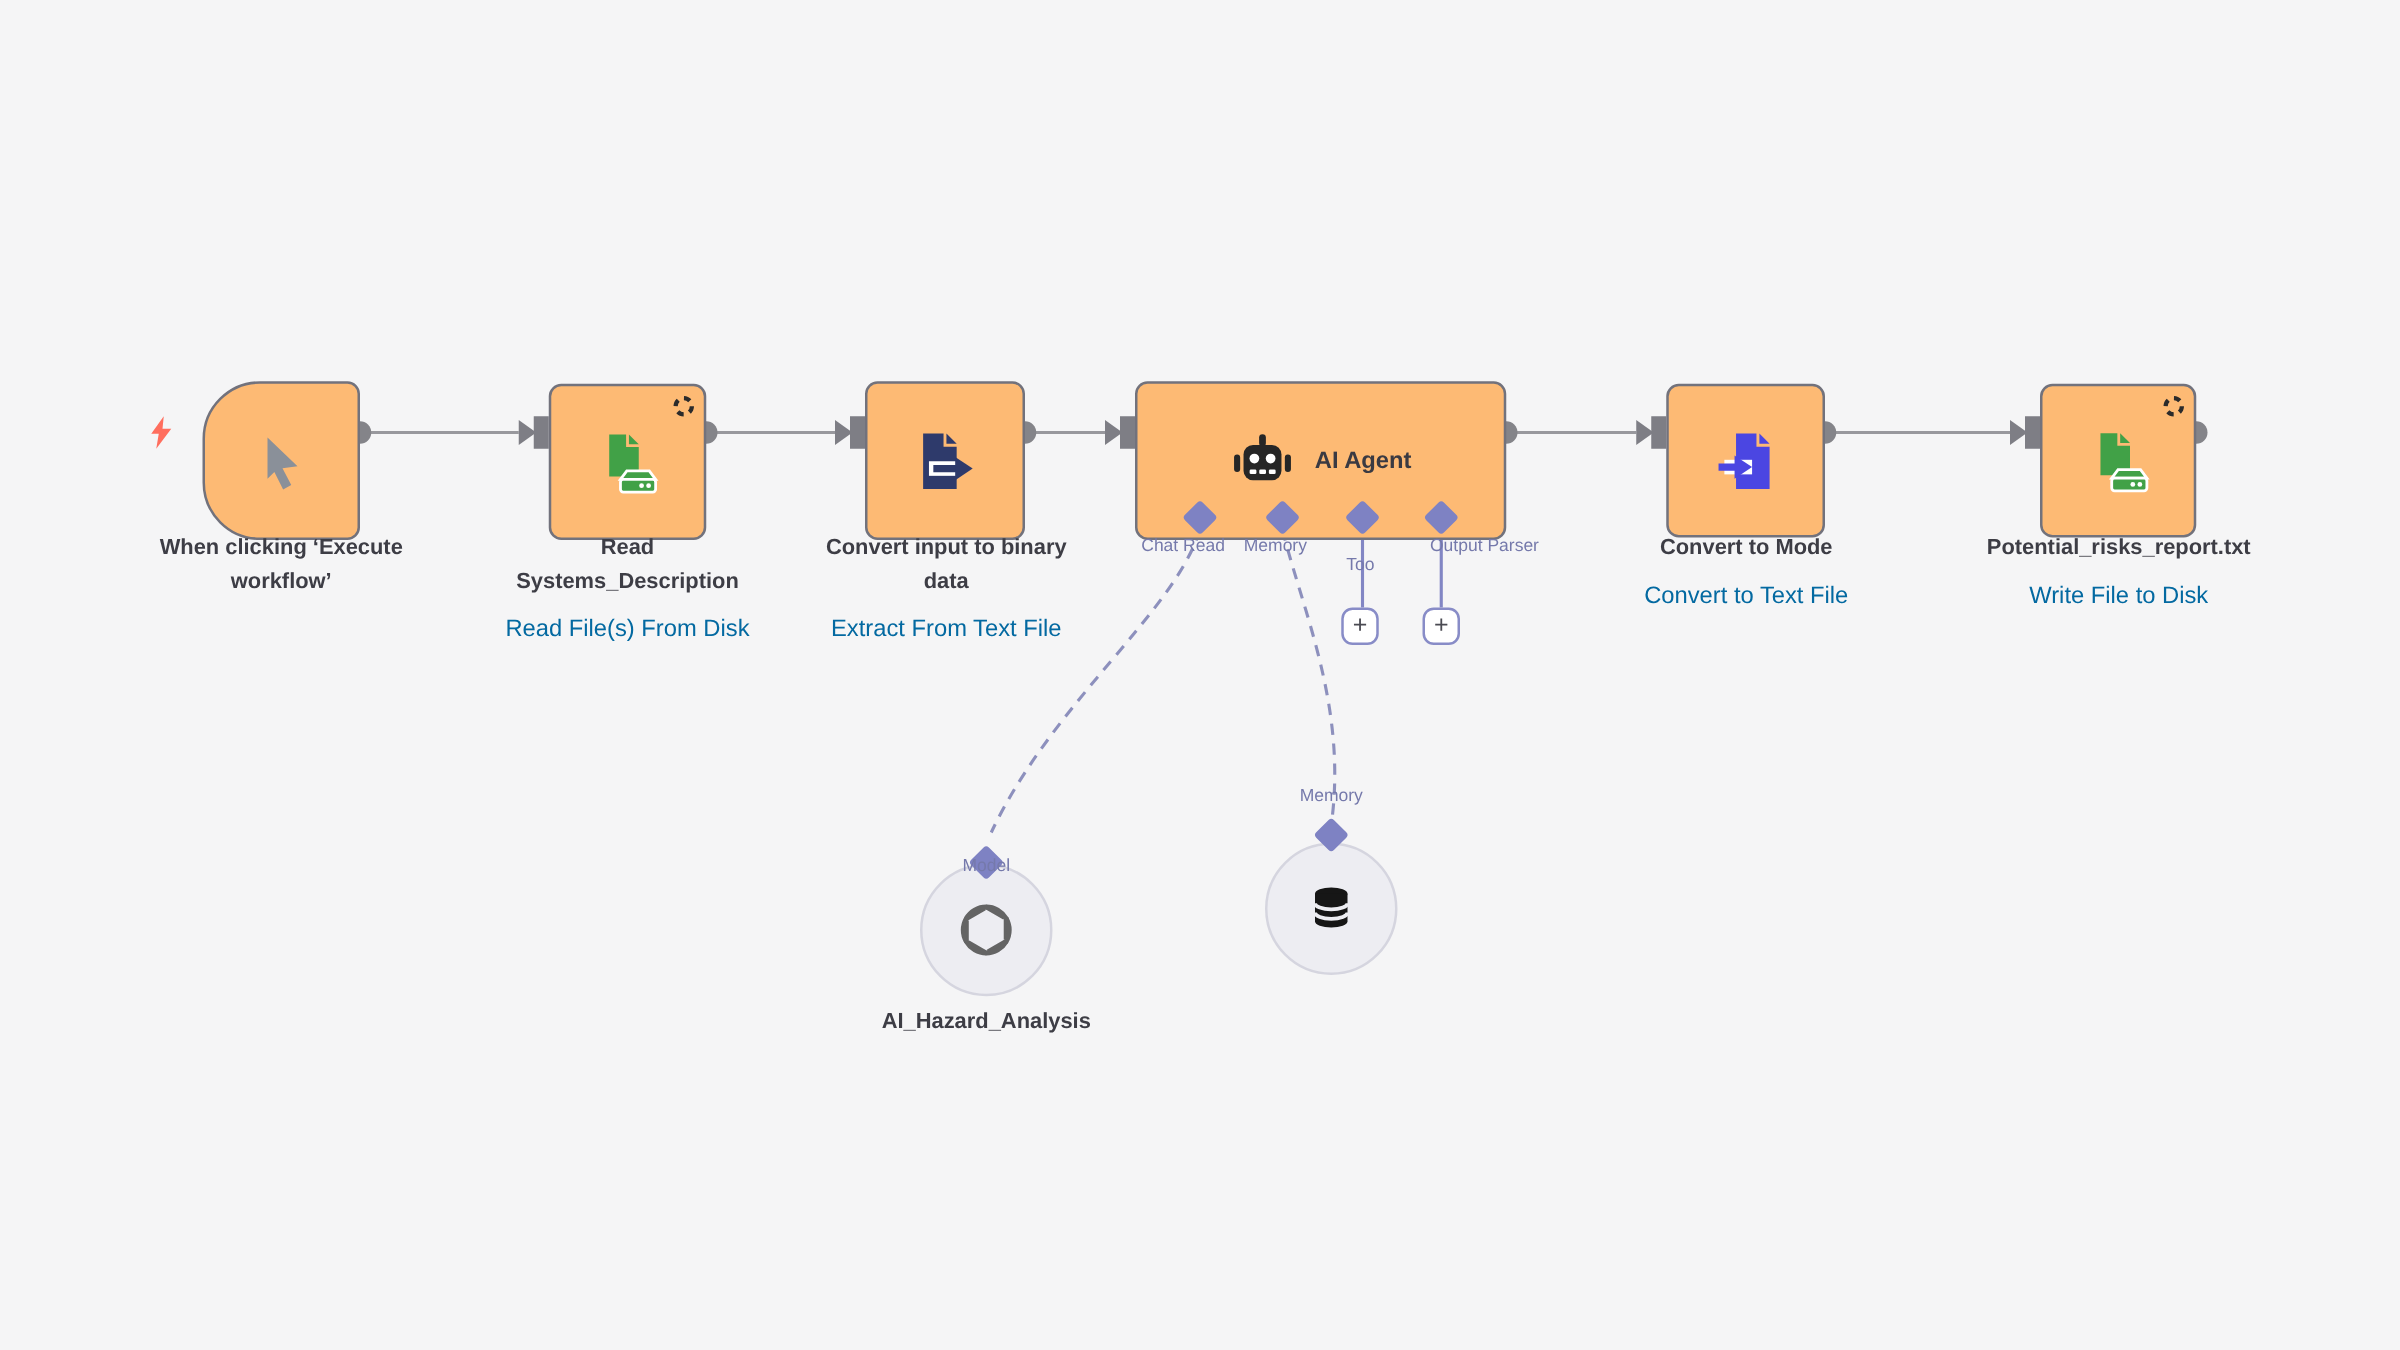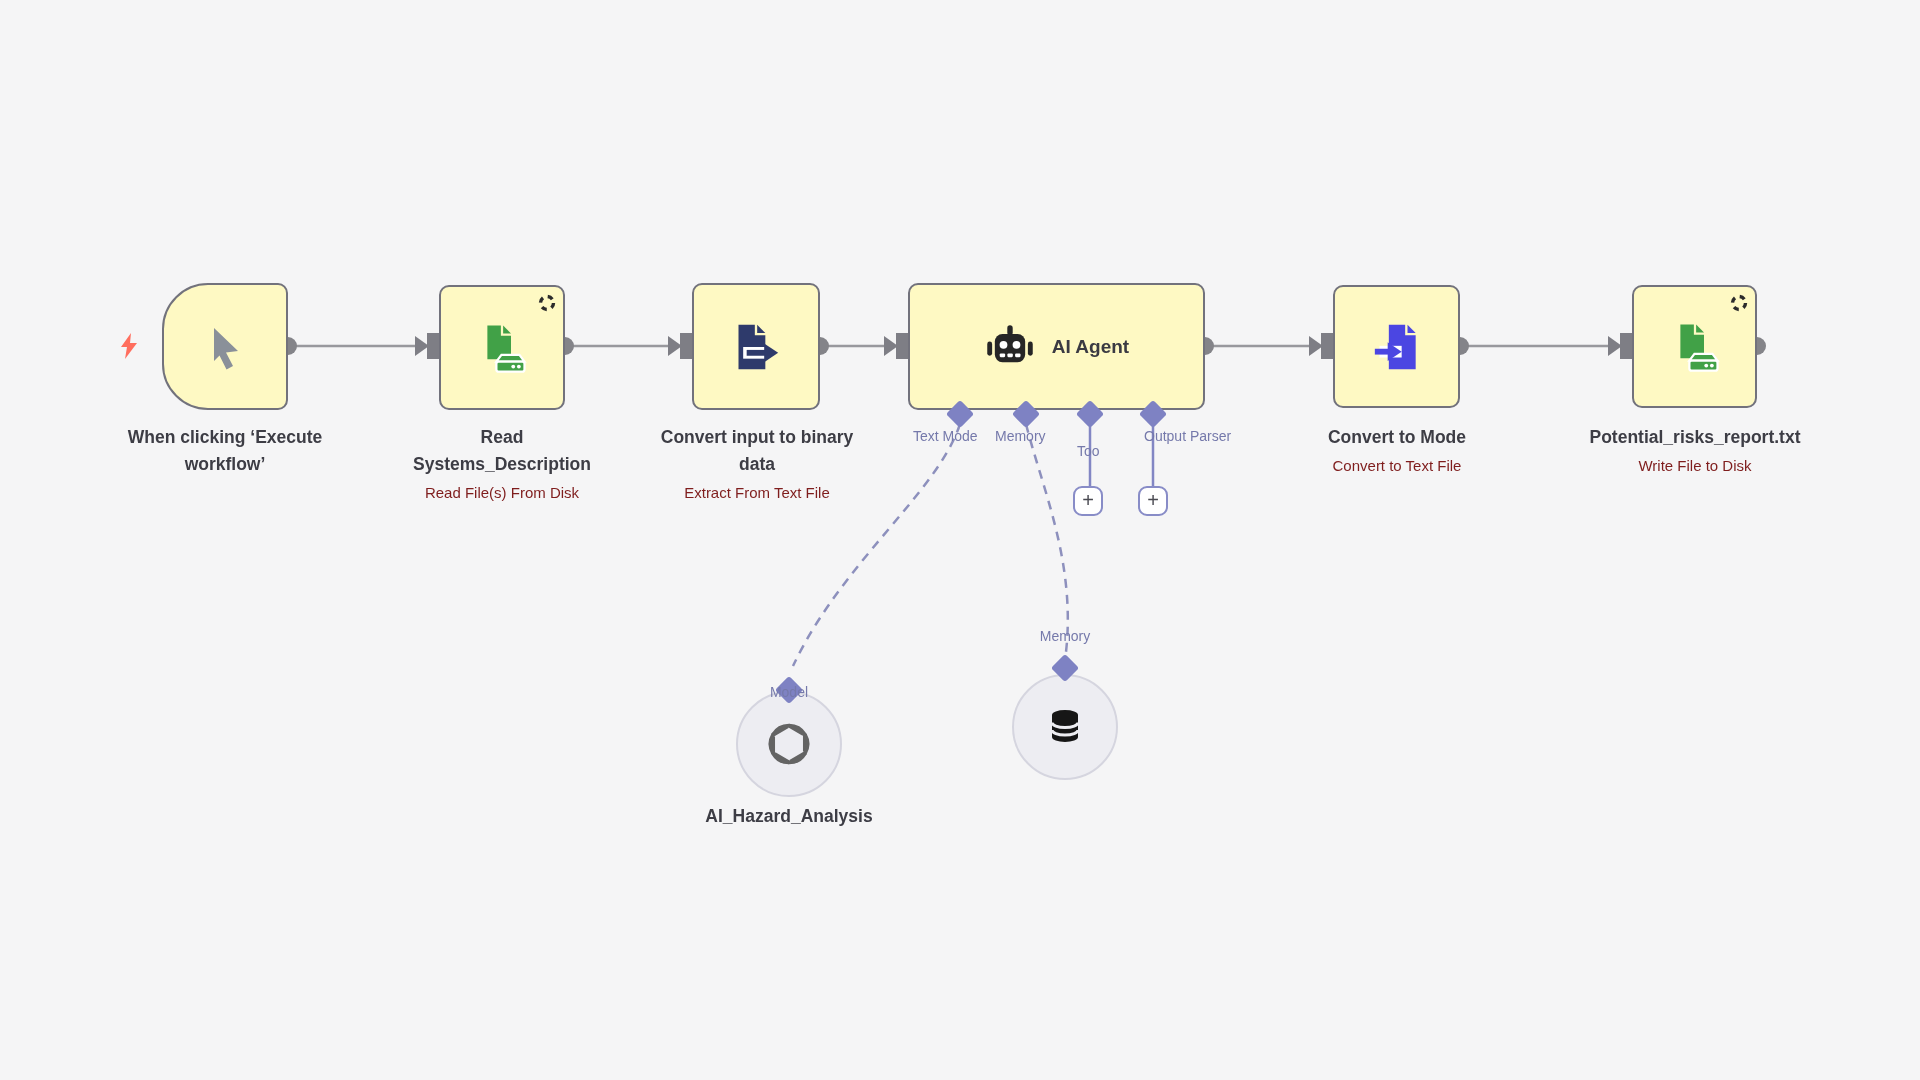--- a/index.html
+++ b/index.html
@@ -6,34 +6,34 @@
   body{
     font-family:"Liberation Sans", sans-serif;
     background:#f5f5f6;
     width:1920px;height:1080px;
     overflow:hidden;position:relative;
   }
   .canvas{position:absolute;left:0;top:0;width:1920px;height:1080px;}
   svg.wires{position:absolute;left:0;top:0;width:1920px;height:1080px;pointer-events:none;}
 
   .node{
-    position:absolute;background:#fef9c3;border:2.5px solid #72727c;
+    position:absolute;background:#fdba74;border:2.5px solid #72727c;
     border-radius:10px;box-sizing:border-box;
-    display:flex;align-items:center;justify-content:center;
+    display:flex;align-items:center;justify-content:center;margin-top:22px;
   }
   .node.trigger{border-radius:46px 10px 10px 46px;}
   .node .badge{position:absolute;top:7px;right:7px;width:18px;height:18px;}
 
   .node-label{
     position:absolute;text-align:center;color:#3d3d45;
     font-size:17.5px;font-weight:700;line-height:27px;
   }
   .node-label .title{margin:0 auto;}
   .node-label .subtitle{
-    color:#7f1d1d;font-size:15px;font-weight:400;line-height:24px;margin-top:3px;
+    color:#0369a1;font-size:19px;font-weight:400;line-height:24px;margin-top:14px;
   }
 
   .agent-title{font-size:19px;font-weight:600;color:#3a3a42;margin-left:16px;}
 
   .diamond{
     position:absolute;width:20px;height:20px;background:#7e82c3;
     transform:rotate(45deg);border-radius:3px;
   }
   .port-label{
     position:absolute;font-size:14px;color:#7579ab;white-space:nowrap;line-height:16px;
@@ -144,21 +144,21 @@
       <rect x="28.7" y="30" width="5" height="3.4" rx="1" fill="#ffffff"></rect>
     </svg>
     <span class="agent-title">AI Agent</span>
   </div>
 
   <div class="diamond" style="left:950px;top:404px;"></div>
   <div class="diamond" style="left:1016px;top:404px;"></div>
   <div class="diamond" style="left:1080px;top:404px;"></div>
   <div class="diamond" style="left:1143px;top:404px;"></div>
 
-  <div class="port-label" style="left:913px;top:428px;">Text Mode</div>
+  <div class="port-label" style="left:913px;top:428px;">Chat Read</div>
   <div class="port-label" style="left:995px;top:428px;">Memory</div>
   <div class="port-label" style="left:1077px;top:428px;margin-top:15px;">Too</div>
   <div class="port-label" style="left:1144px;top:428px;">Output Parser</div>
 
   <div class="plus-btn" style="left:1073px;top:486px;">+</div>
   <div class="plus-btn" style="left:1138px;top:486px;">+</div>
 
   <div class="node" style="left:1333px;top:285px;width:127px;height:123px;">
     <svg width="56" height="56" viewBox="0 0 48 48">
       <path d="M17 5 h14 v9 h9 v29 h-23 z" fill="#4b46e2"></path>

